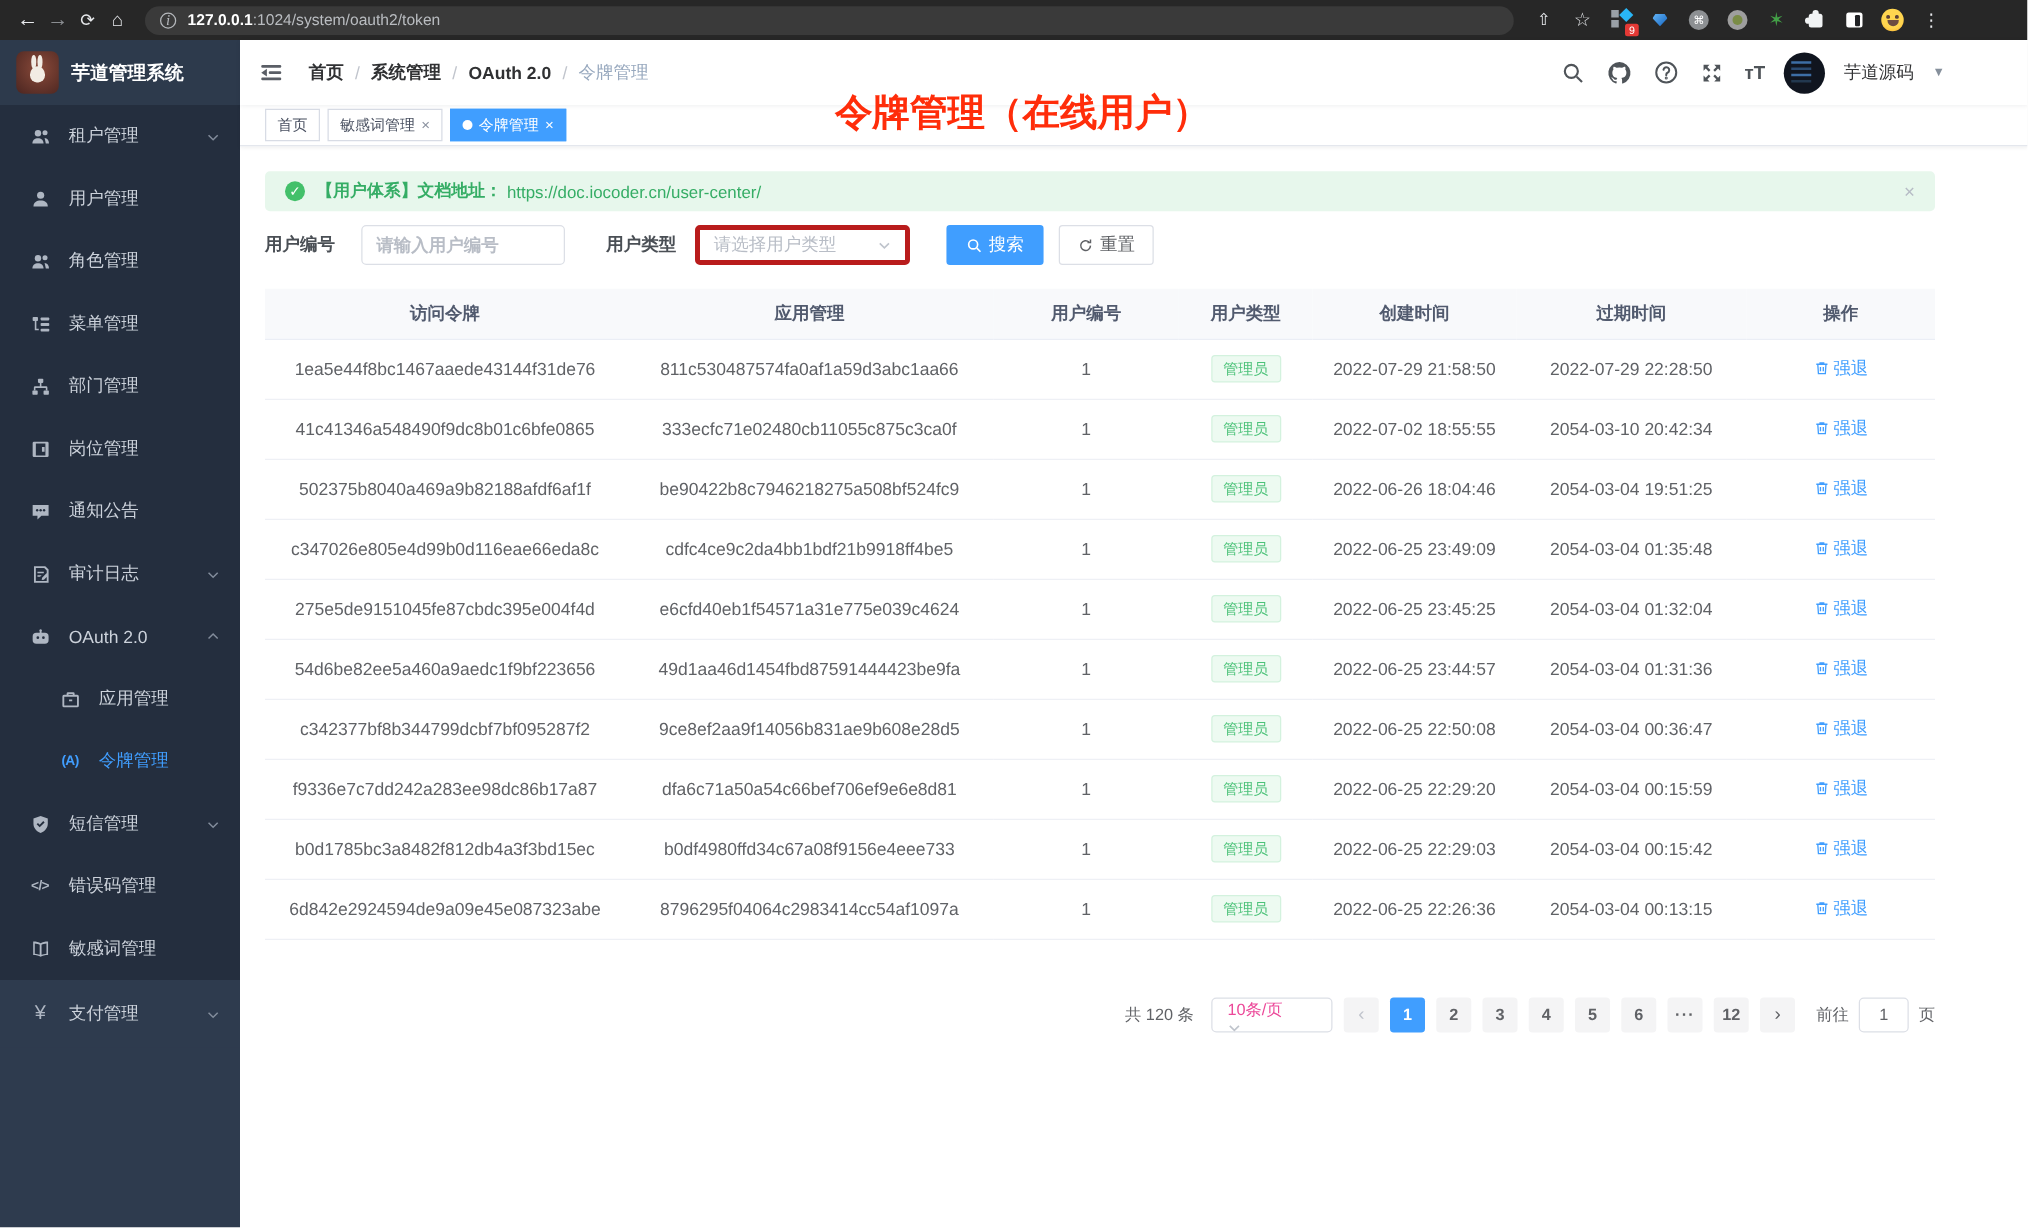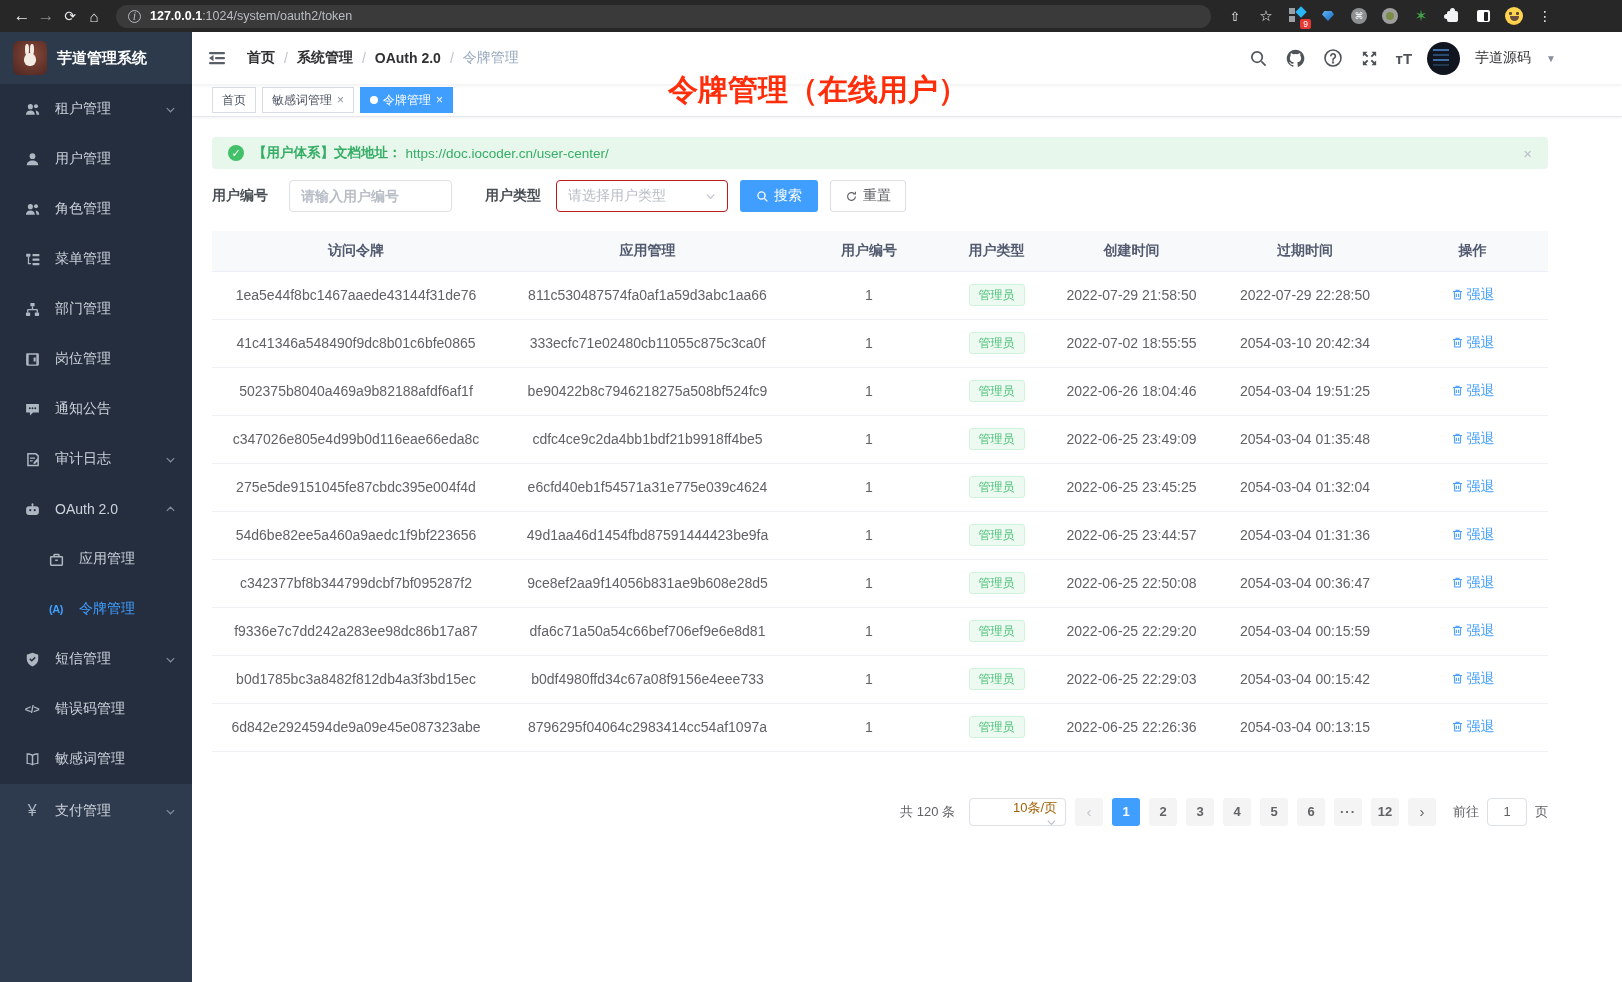--- a/index.html
+++ b/index.html
@@ -89,38 +89,38 @@
   .alert { height:32px; background:#e7f7ec; border-radius:4px; display:flex; align-items:center; padding:0 16px; }
   .alert-check { width:16px; height:16px; border-radius:50%; background:#43c06a; color:#fff; font-size:11px; display:flex; align-items:center; justify-content:center; margin-right:9px; flex:none; }
   .alert-text { color:#35ad65; font-size:13.5px; font-weight:700; }
   .alert-link { color:#35ad65; font-size:13.5px; font-weight:400; margin-left:4px; text-decoration:none; cursor:pointer; }
   .alert-close { margin-left:auto; color:#b6bcc5; font-size:15px; cursor:pointer; }
 
   .filter-row { margin-top:11px; display:flex; align-items:center; height:32px; }
   .f-label { font-size:14px; font-weight:700; color:#4a4f55; }
   .f-input { width:163px; height:32px; border:1px solid #dcdfe6; border-radius:4px; margin-left:21px; padding:0 11px; font-size:14px; color:#606266; font-family:inherit;font-weight:bold; }
   .f-input::placeholder { color:#b8bdc6; }
-  .f-select { width:172px; height:32px; border:1px solid #b91c1c; border-radius:4px; margin-left:15px; padding:0 11px; font-size:14px; color:#b8bdc6; display:flex; align-items:center; justify-content:space-between; cursor:pointer; }
+  .f-select { width:172px; height:32px; border:4px solid #b91c1c; border-radius:4px; margin-left:15px; padding:0 11px; font-size:14px; color:#b8bdc6; display:flex; align-items:center; justify-content:space-between; cursor:pointer; }
   .f-select .sel-caret { color:#bfc4cc; display:flex; }
   .ml33 { margin-left:33px; }
   .btn { height:32px; border-radius:3px; font-size:14px; display:inline-flex; align-items:center; justify-content:center; gap:5px; cursor:pointer; border:1px solid transparent; font-family:inherit; }
-  .btn-primary { background:#409eff; color:#fff; padding:13px 15px; margin-left:12px; }
+  .btn-primary { background:#409eff; color:#fff; padding:13px 15px; margin-left:29px; }
   .btn-plain { background:#fff; color:#606266; border-color:#dcdfe6; padding:0 14px; margin-left:12px; }
   .btn svg { flex:none; }
 
   table { border-collapse:collapse; table-layout:fixed; width:1336px; margin-top:19px; }
   col.c1{width:288px;} col.c2{width:295px;} col.c3{width:148px;} col.c4{width:107px;} col.c5{width:163px;} col.c6{width:184px;} col.c7{width:151px;}
   thead th { height:40px; background:#f8f9fb; color:#515a6e; font-size:14px; font-weight:600; text-align:center; border-bottom:1px solid #ebeef5; }
   tbody td { height:48px; color:#606266; font-size:14px; text-align:center; border-bottom:1px solid #eef0f5; white-space:nowrap; }
   .type-tag { display:inline-block; background:#edfaf1; border:1px solid #d3f2de; color:#4cc279; border-radius:3px; font-size:12px; padding:2px 9px; line-height:16px; }
   .op-link { color:#409eff; cursor:pointer; display:inline-flex; align-items:center; gap:3px; font-size:14px; }
 
   .pager { margin-top:46px; display:flex; align-items:center; justify-content:flex-end; gap:9px; font-size:13px; color:#606266; }
   .pg-total { margin-right:5px; }
-  .pg-size { width:97px; height:28px; border:1px solid #dcdfe6; border-radius:4px; display:flex; align-items:flex-end; justify-content:space-between; padding:0 8px 0 12px; color:#a16207; cursor:pointer;flex-direction:column; }
+  .pg-size { width:97px; height:28px; border:1px solid #dcdfe6; border-radius:4px; display:flex; align-items:flex-start; justify-content:space-between; padding:0 8px 0 12px; color:#ec4899; cursor:pointer;flex-direction:column; }
   .pg-size .sel-caret { color:#bfc4cc; display:flex; }
   .pg-btn { min-width:28px; height:28px; border-radius:3px; background:#f4f4f5; color:#606266; display:inline-flex; align-items:center; justify-content:center; font-size:13px; font-weight:600; cursor:pointer; padding:0 4px; }
   .pg-btn.arrow { font-size:15px; font-weight:400; }
   .pg-btn.disabled { color:#c0c4cc; cursor:default; }
   .pg-btn.active { background:#409eff; color:#fff; }
   .pg-btn.ellipsis { letter-spacing:1px; font-weight:700; }
   .pg-goto { display:flex; align-items:center; gap:8px; margin-left:8px; color:#606266; }
   .pg-input { width:40px; height:28px; border:1px solid #dcdfe6; border-radius:4px; text-align:center; font-size:13px; color:#606266; font-family:inherit; }
 </style>
 </head>

